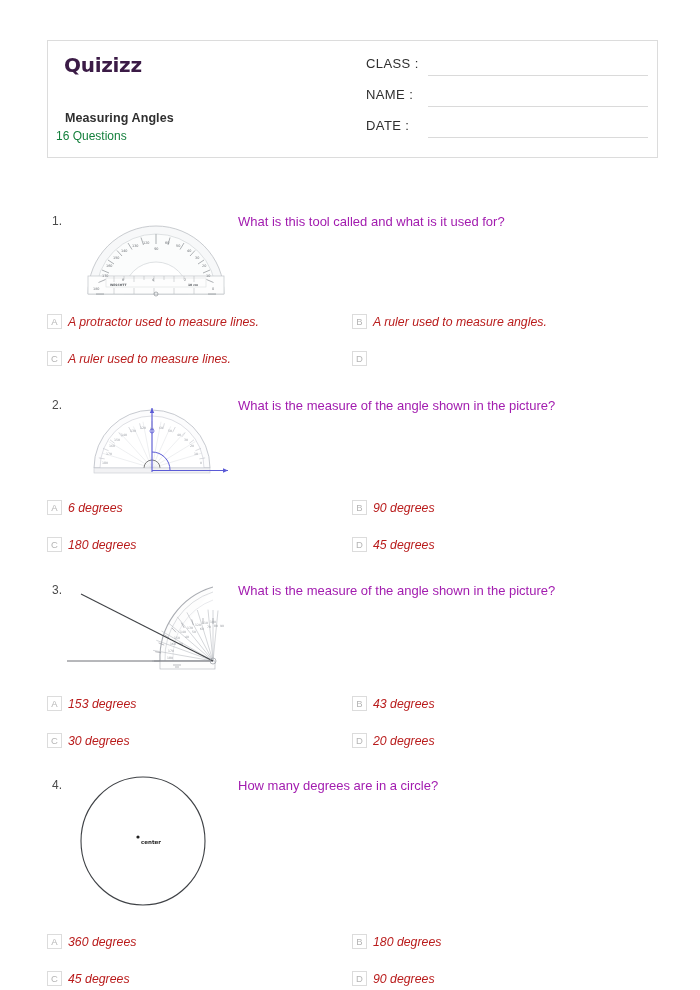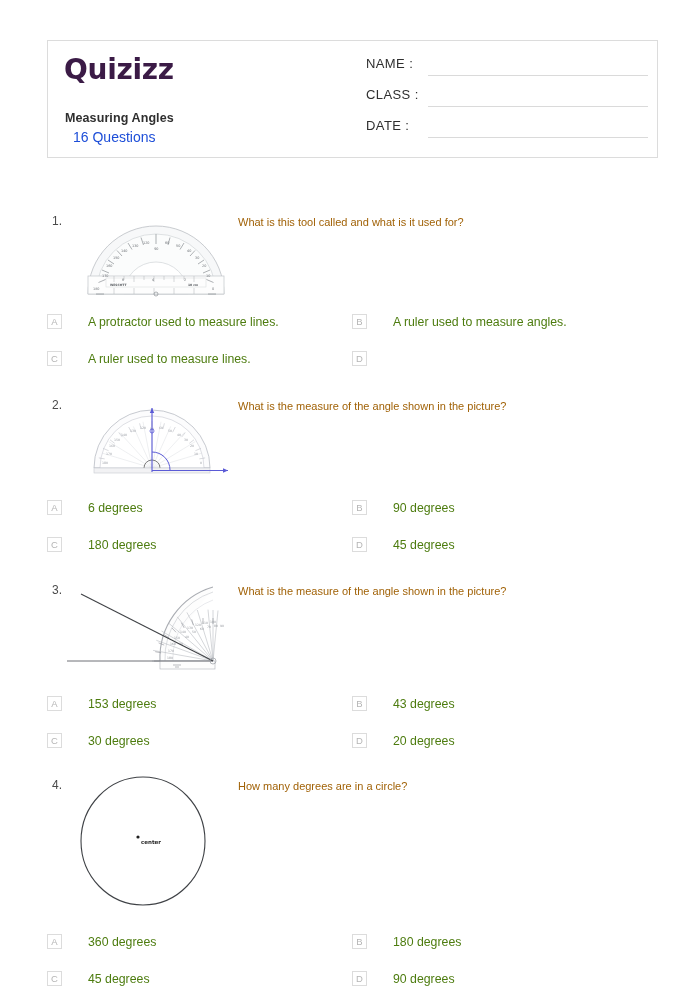--- a/index.html
+++ b/index.html
@@ -30,41 +30,41 @@
     width: 611px;
     height: 118px;
     border: 1px solid #dcdcdc;
     box-sizing: border-box;
     background: #fff;
   }
   .brand {
     position: absolute;
     left: 16px;
     top: 12px;
-    font-size: 28px;
+    font-size: 20px;
     font-weight: bold;
     letter-spacing: -0.3px;
     color: #3b1b46;
     font-family: "DejaVu Sans", sans-serif;
   }
   .quiz-title {
     position: absolute;
     left: 17px;
     top: 70px;
     font-size: 12.5px;
     color: #2f2f2f;
     font-weight: bold;
     letter-spacing: 0.1px;
   }
   .quiz-count {
     position: absolute;
-    left: 25px;
+    left: 8px;
     top: 88px;
-    font-size: 14px;
-    color: #1d4ed8;
+    font-size: 12px;
+    color: #15803d;
   }
 
   .fields {
     position: absolute;
     left: 318px;
     top: 13px;
     width: 282px;
   }
   .field-row {
     position: relative;
@@ -98,23 +98,23 @@
     left: 52px;
     top: 0px;
     font-size: 12px;
     color: #4a4a4a;
   }
   .q-text {
     position: absolute;
     left: 238px;
     top: 0px;
     width: 420px;
-    font-size: 11px;
+    font-size: 13px;
     line-height: 16px;
-    color: #a16207;
+    color: #a21caf;
   }
   .q-figure {
     position: absolute;
     left: 84px;
     top: 6px;
   }
 
   
   .answers {
     position: absolute;
@@ -137,46 +137,47 @@
     box-sizing: border-box;
     font-size: 9.5px;
     color: #b5b5b5;
     display: flex;
     align-items: center;
     justify-content: center;
     flex: none;
     font-family: "Liberation Sans", sans-serif;
   }
   .ans-text {
-    margin-left: 26px;
+    margin-left: 6px;
     font-size: 12.3px;
-    color: #4d7c0f;
+    color: #b91c1c;
     white-space: nowrap;
+    font-style: italic;
   }
 
   
   svg { display: block; }
 </style>
 </head>
 <body>
 
 <div class="page">
 
   <div class="header-card">
     <div class="brand">Quizizz</div>
     <div class="quiz-title">Measuring Angles</div>
     <div class="quiz-count">16 Questions</div>
 
     <div class="fields">
       <div class="field-row">
-        <span class="field-label">NAME :</span>
+        <span class="field-label">CLASS :</span>
         <span class="field-line"></span>
       </div>
       <div class="field-row">
-        <span class="field-label">CLASS :</span>
+        <span class="field-label">NAME :</span>
         <span class="field-line"></span>
       </div>
       <div class="field-row">
         <span class="field-label">DATE  :</span>
         <span class="field-line"></span>
       </div>
     </div>
   </div>
 
   <div class="question" style="top:214px;">

